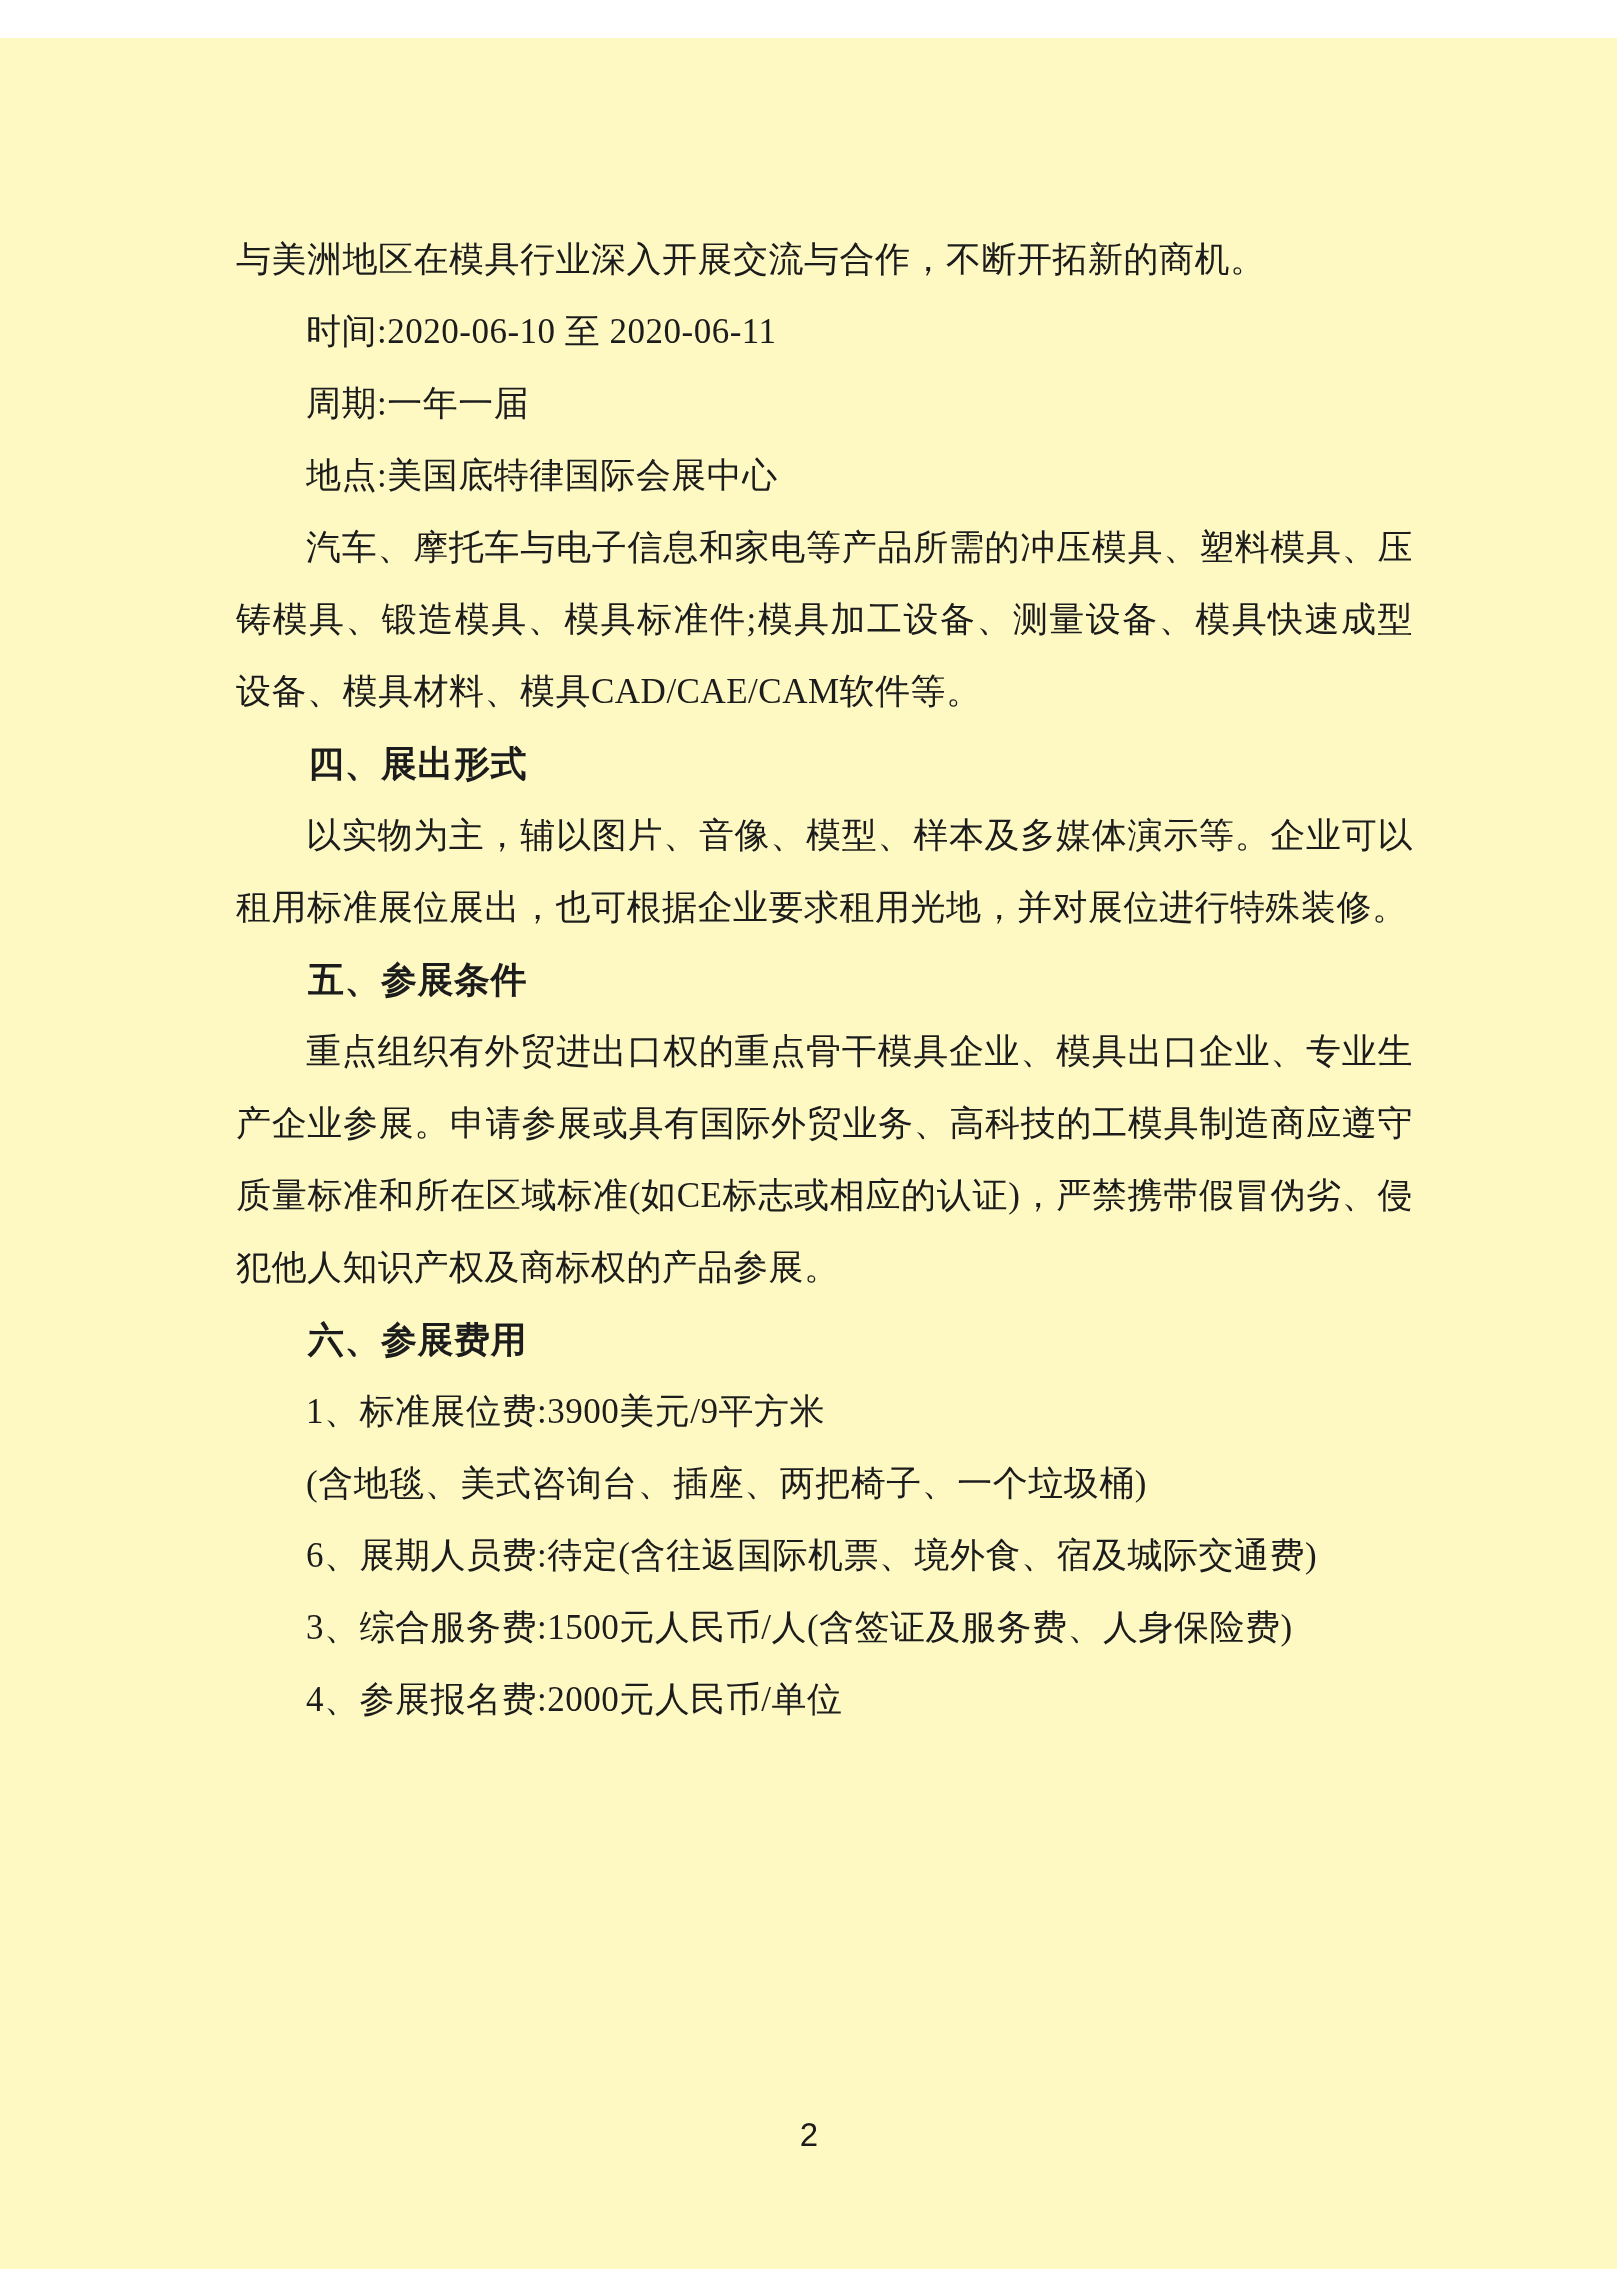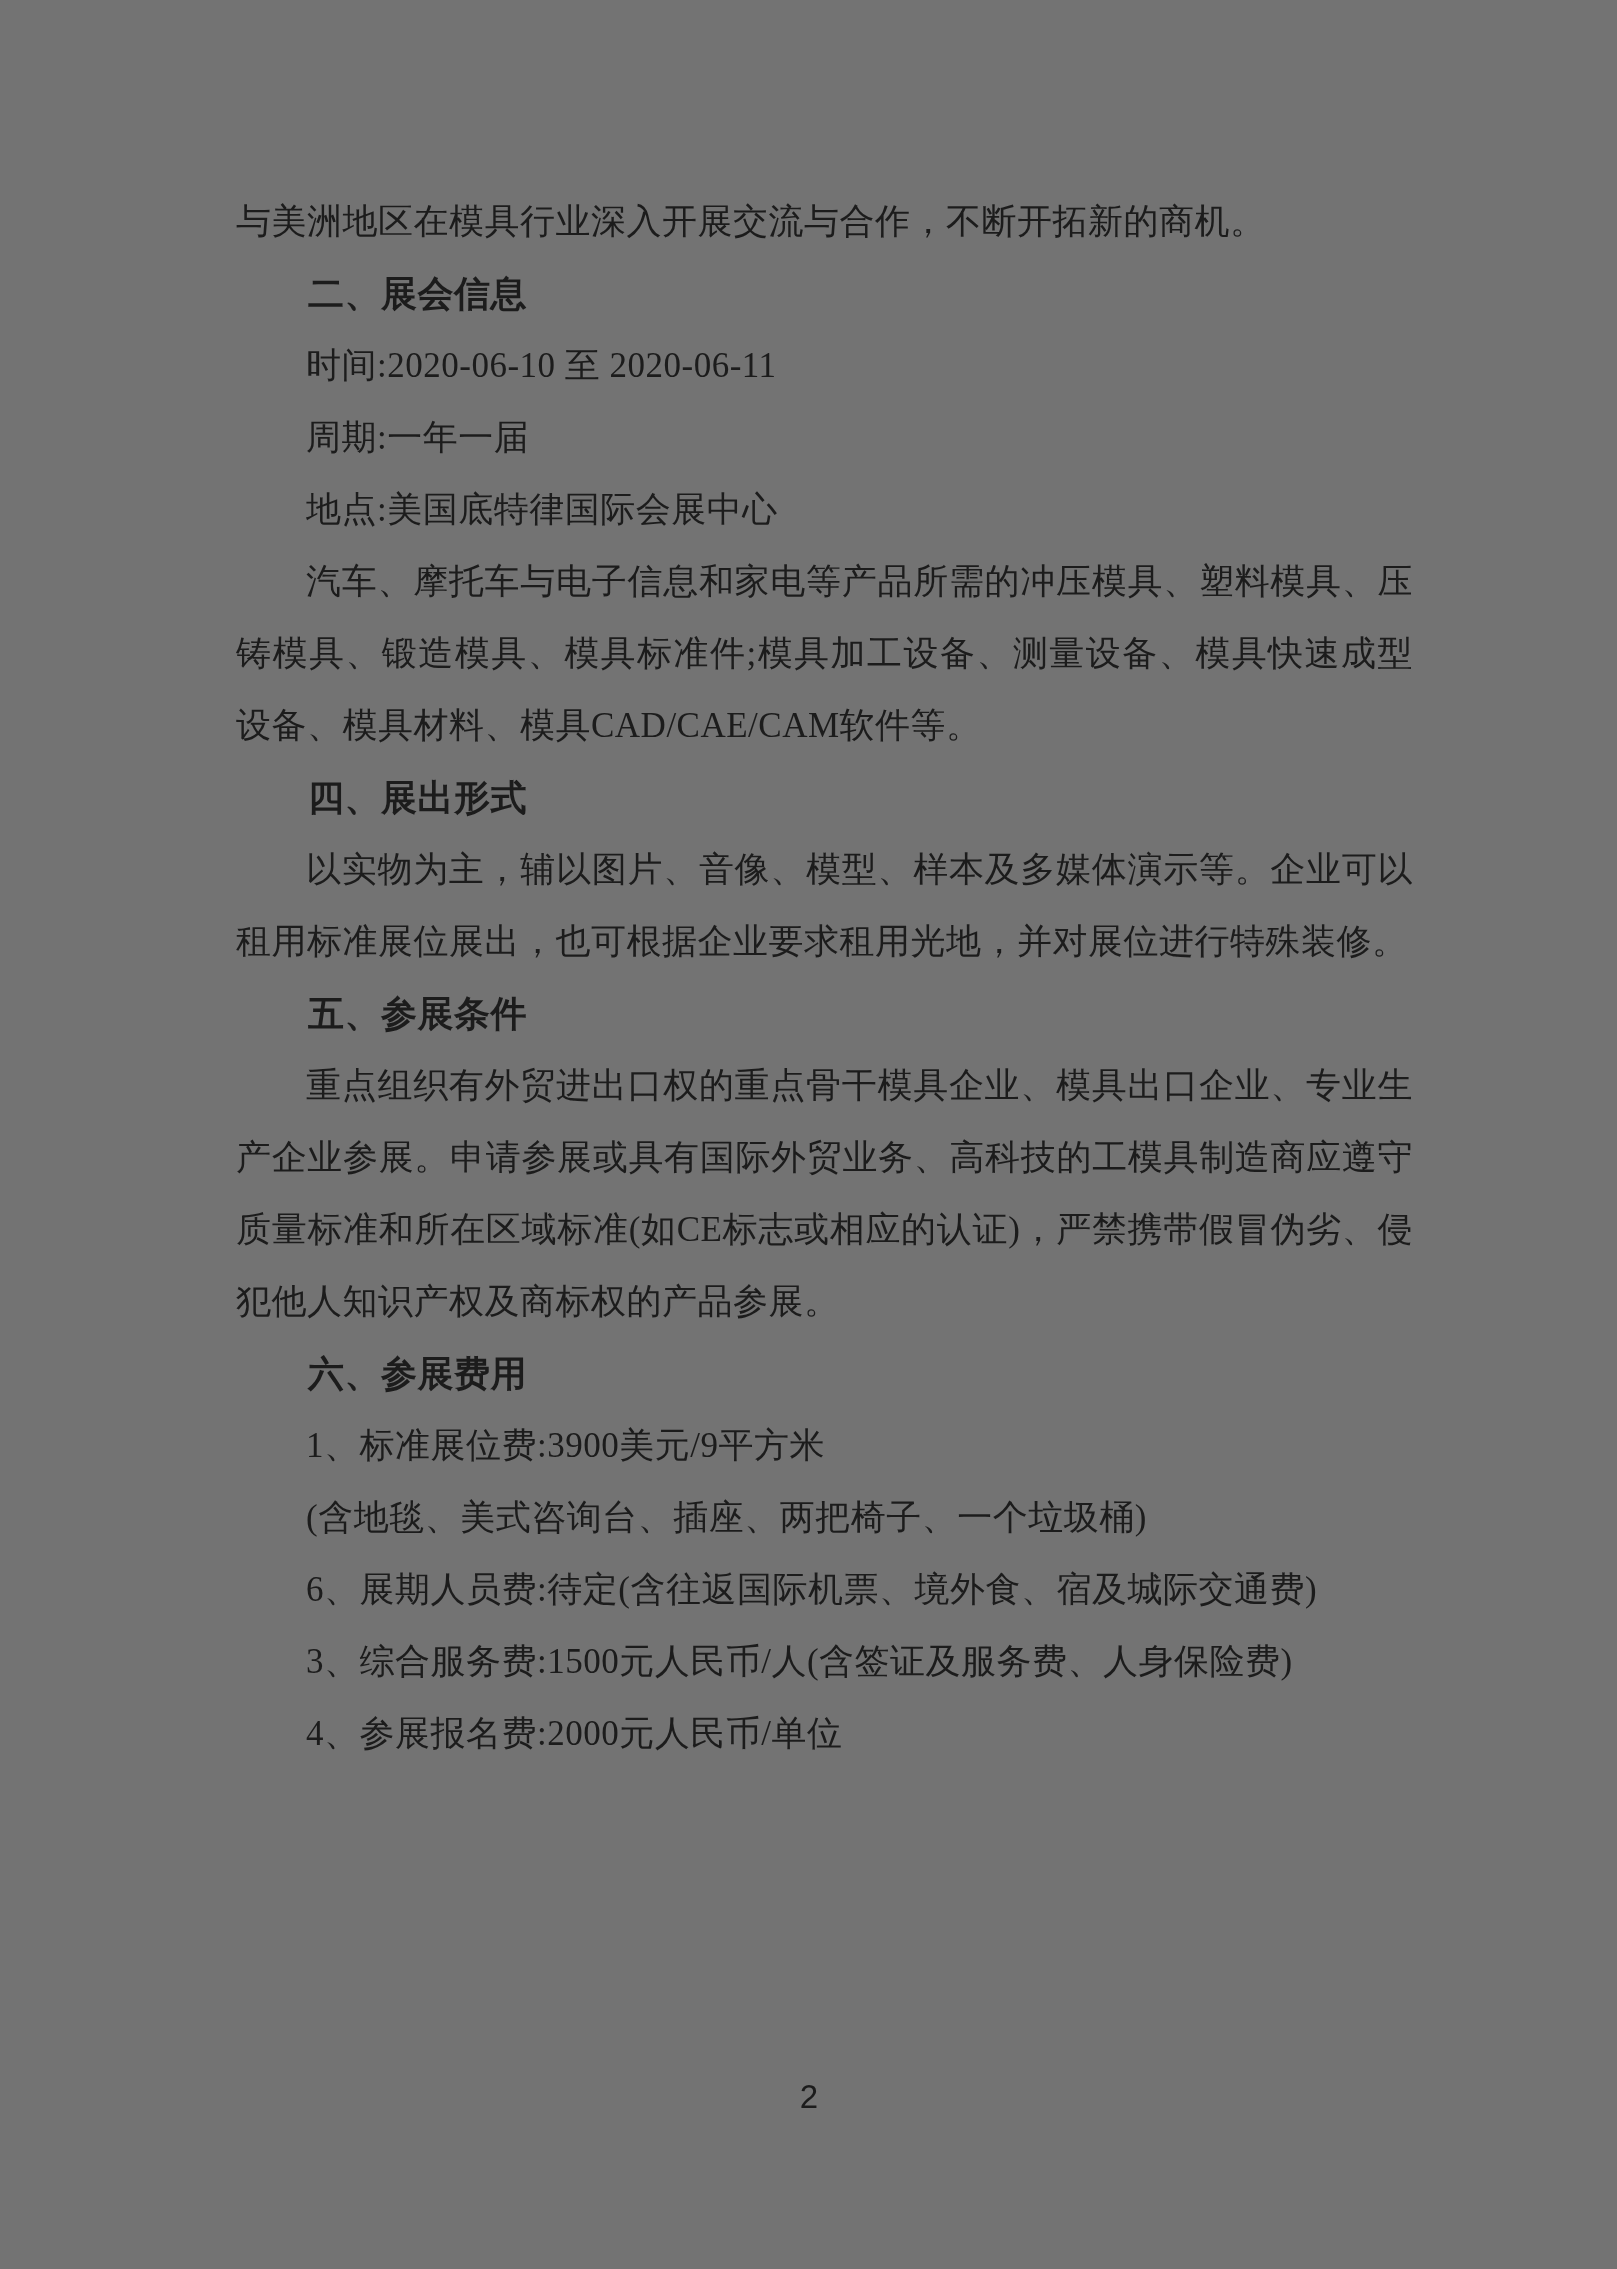--- a/index.html
+++ b/index.html
@@ -11,21 +11,22 @@
     width: 1618px;
     height: 2269px;
     position: relative;
     font-family: "Liberation Serif", "DejaVu Serif", serif;
     color: #1c1c1c;
     overflow: hidden;
   }
   .page {
     position: absolute;
     inset: 0;
-    background: #737373;
+    background: #fef9c3;
+    margin-top: 38px;
   }
   .doc {
     position: absolute;
     left: 236px;
     top: 186px;
     width: 1177px;
     font-size: 35px;
     line-height: 72px;
     text-align: justify;
     text-align-last: left;
@@ -59,21 +60,20 @@
   }
 </style>
 </head>
 <body>
 
 <div class="page">
   <div class="doc">
 
     <div class="cont">与美洲地区在模具行业深入开展交流与合作，不断开拓新的商机。</div>
 
-    <div class="heading">二、展会信息</div>
     <div class="line">时间:2020-06-10 至 2020-06-11</div>
     <div class="line">周期:一年一届</div>
     <div class="line">地点:美国底特律国际会展中心</div>
 
     <div class="para">汽车、摩托车与电子信息和家电等产品所需的冲压模具、塑料模具、压铸模具、锻造模具、模具标准件;模具加工设备、测量设备、模具快速成型设备、模具材料、模具CAD/CAE/CAM软件等。</div>
 
     <div class="heading">四、展出形式</div>
     <div class="para">以实物为主，辅以图片、音像、模型、样本及多媒体演示等。企业可以租用标准展位展出，也可根据企业要求租用光地，并对展位进行特殊装修。</div>
 
     <div class="heading">五、参展条件</div>

